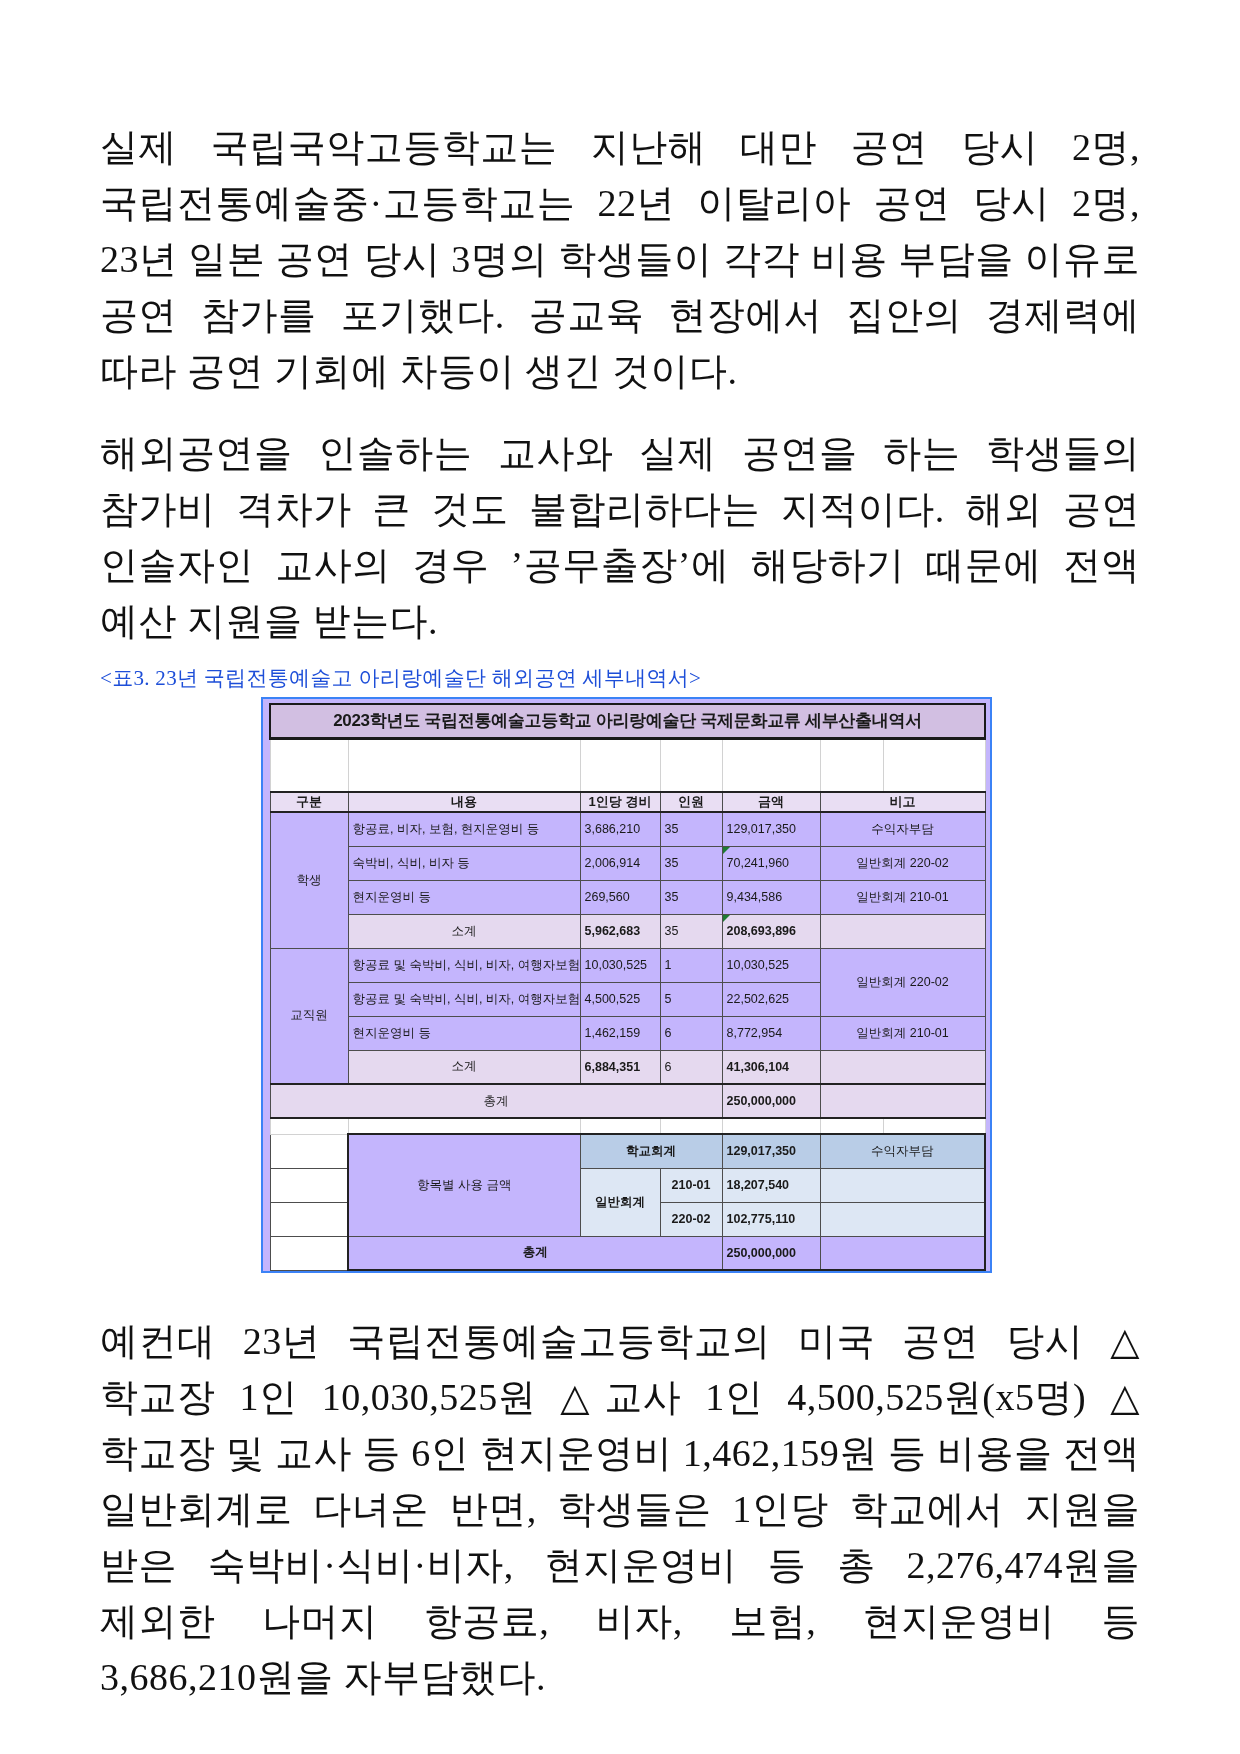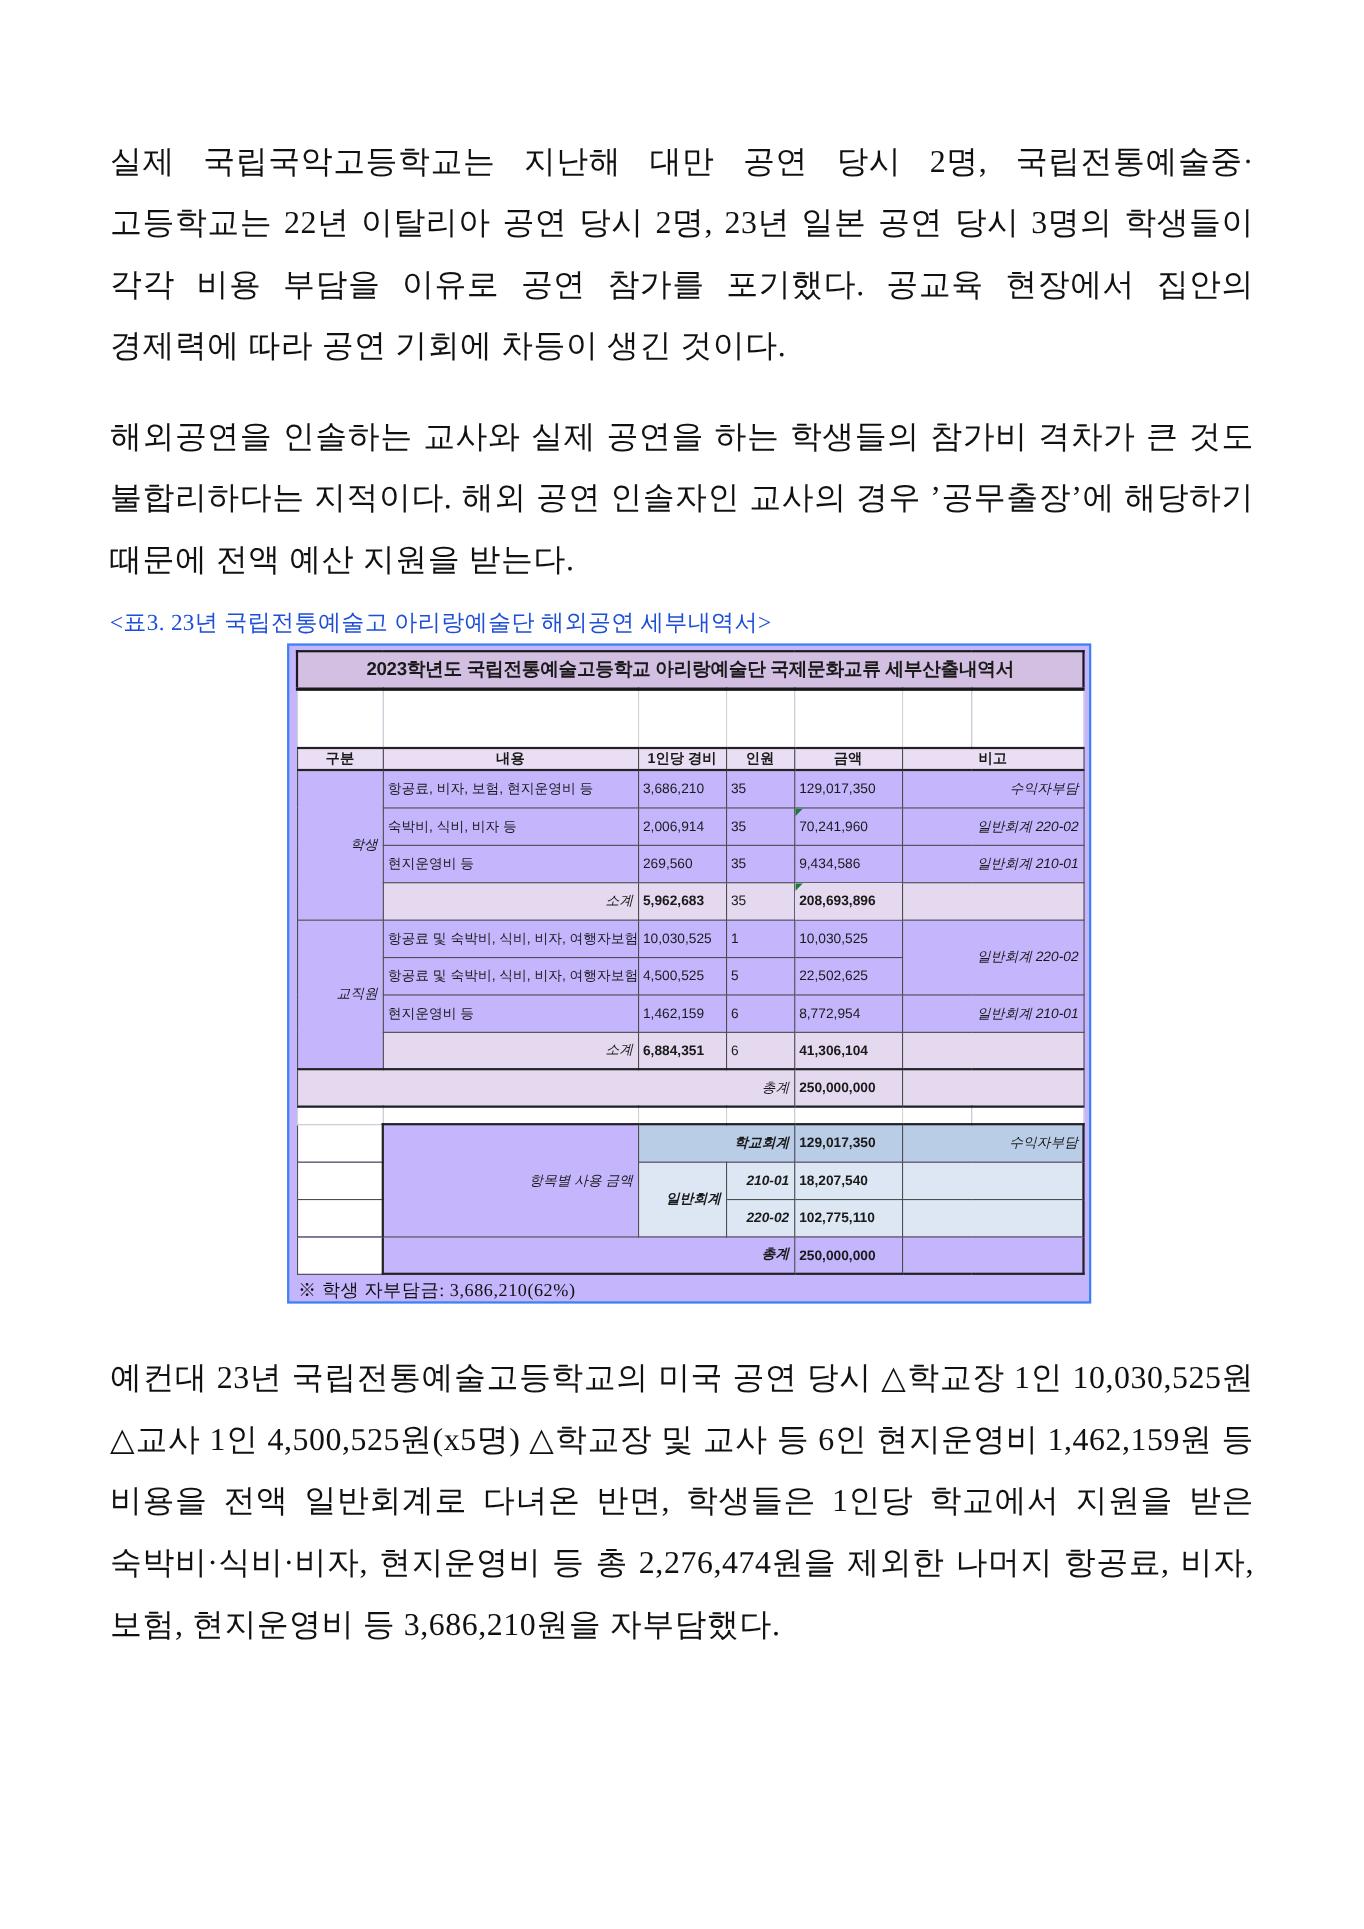--- a/index.html
+++ b/index.html
@@ -2,21 +2,21 @@
 <html><head>
 <meta charset="utf-8">
 <style>
   html,body{margin:0;padding:0;}
   body{
     width:1240px;height:1754px;box-sizing:border-box;
     padding:0 100px;background:#ffffff;
     font-family:"Liberation Serif","DejaVu Serif",serif;color:#111;
   }
   p.body-par{
-    font-size:29px;line-height:56px;margin:0;
+    font-size:38px;line-height:56px;margin:0;
     text-align:justify;text-align-last:left;word-break:keep-all;
     letter-spacing:0.5px;
   }
   #p1{margin-top:119px;}
   #p2{margin-top:26px;}
   .caption{
     font-size:21px;line-height:30px;margin-top:14px;color:#1d4ed8;
     word-break:keep-all;letter-spacing:0.3px;
   }
   figure.sheet-wrap{
@@ -40,21 +40,21 @@
     border:1px solid #d2d2d2;background:#fff;
   }
   tr.spacer-row td{height:54px;border-top:none;}
   tr.gap-row td{height:16px;}
   tr.head-row td{
     background:#e9def3;font-weight:700;font-size:13px;text-align:center;
     border-top:2px solid #222;border-bottom:2px solid #222;height:16px;
   }
   .desc{text-align:left;}
   .num{padding-right:8px;}
-  .lbl{text-align:right;font-style:italic;}
+  .lbl{text-align:center;}
   .b{font-weight:700;}
   tr.sub-row td{background:#e5d9ef;}
   tr.grand-row td{background:#e5d9ef;border-top:2px solid #222;border-bottom:2px solid #222;}
   td.sec-top{border-top:2px solid #222;}
   .blue{background:#b9cde7;}
   .lblue{background:#dde7f4;}
   .sl{border-left:2px solid #222!important;}
   .sr{border-right:2px solid #222!important;}
   .st{border-top:2px solid #222!important;}
   .sb{border-bottom:2px solid #222!important;}
@@ -212,16 +212,15 @@
     </tr>
     <tr style="height:32px">
       <td class="faint"></td>
       <td colspan="3" class="lbl b sl sb">총계</td>
       <td class="num b sb">250,000,000</td>
       <td colspan="2" class="sb sr"></td>
     </tr>
   </tbody>
     </table>
 
-  <div class="footnote">※ 학생 자부담금: 3,686,210(62%)</div>
 </figure>
 
 <p id="p3" class="body-par">예컨대 23년 국립전통예술고등학교의 미국 공연 당시 △학교장 1인 10,030,525원 △교사 1인 4,500,525원(x5명) △학교장 및 교사 등 6인 현지운영비 1,462,159원 등 비용을 전액 일반회계로 다녀온 반면, 학생들은 1인당 학교에서 지원을 받은 숙박비·식비·비자, 현지운영비 등 총 2,276,474원을 제외한 나머지 항공료, 비자, 보험, 현지운영비 등 3,686,210원을 자부담했다.</p>
 
 </body></html>

